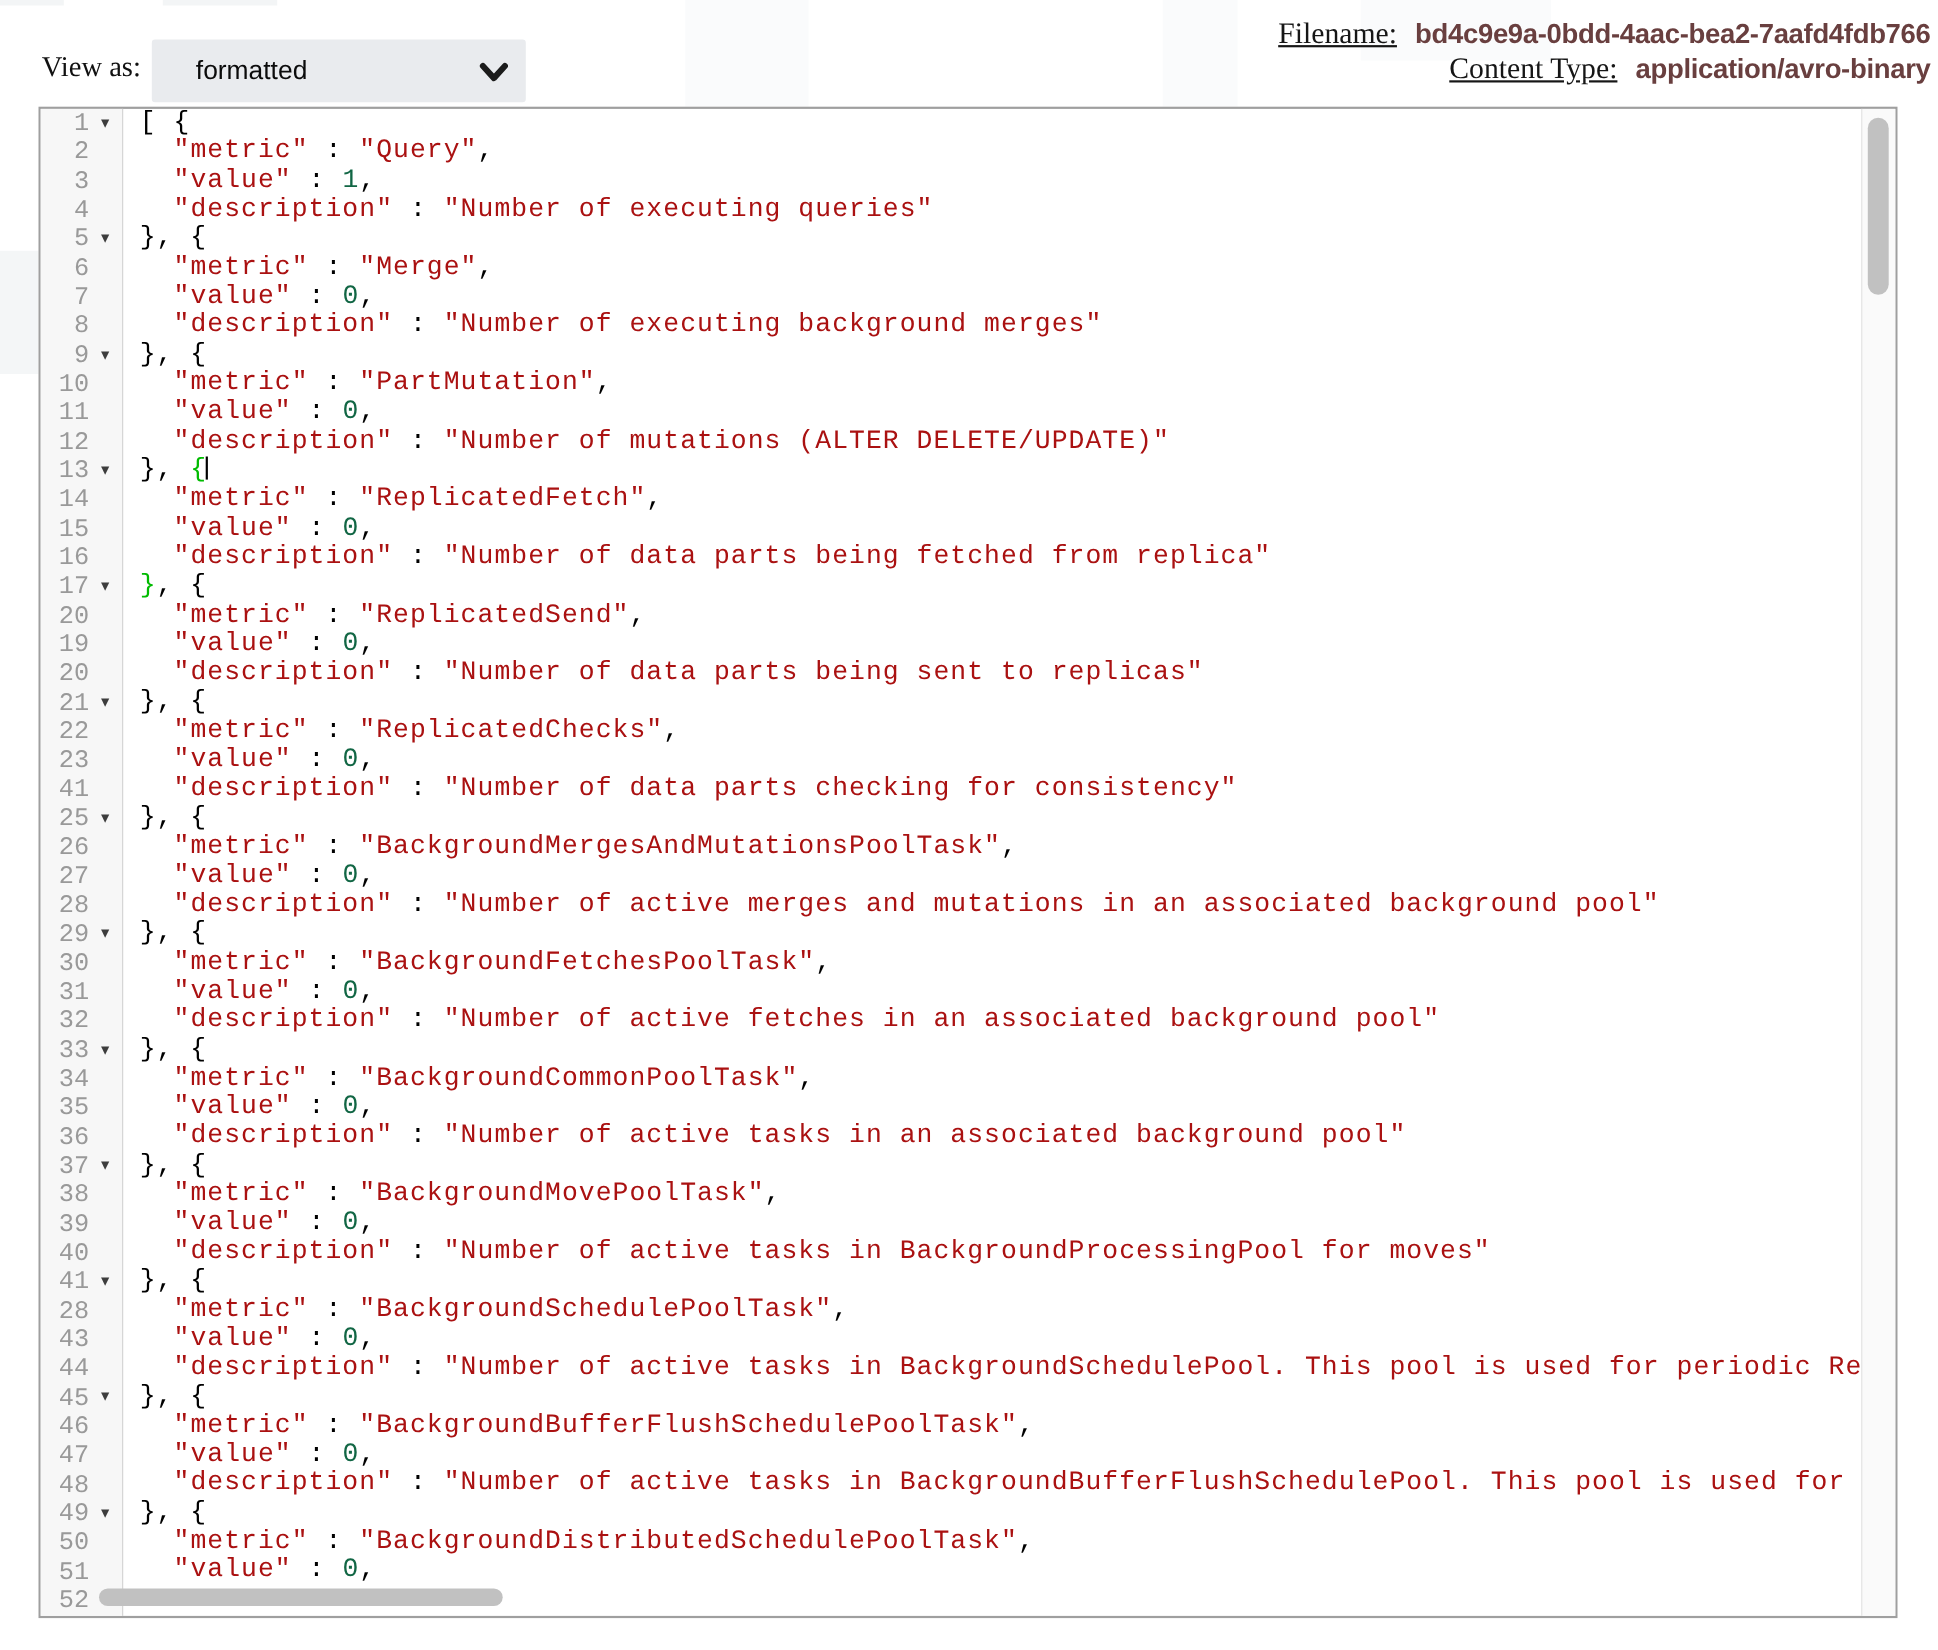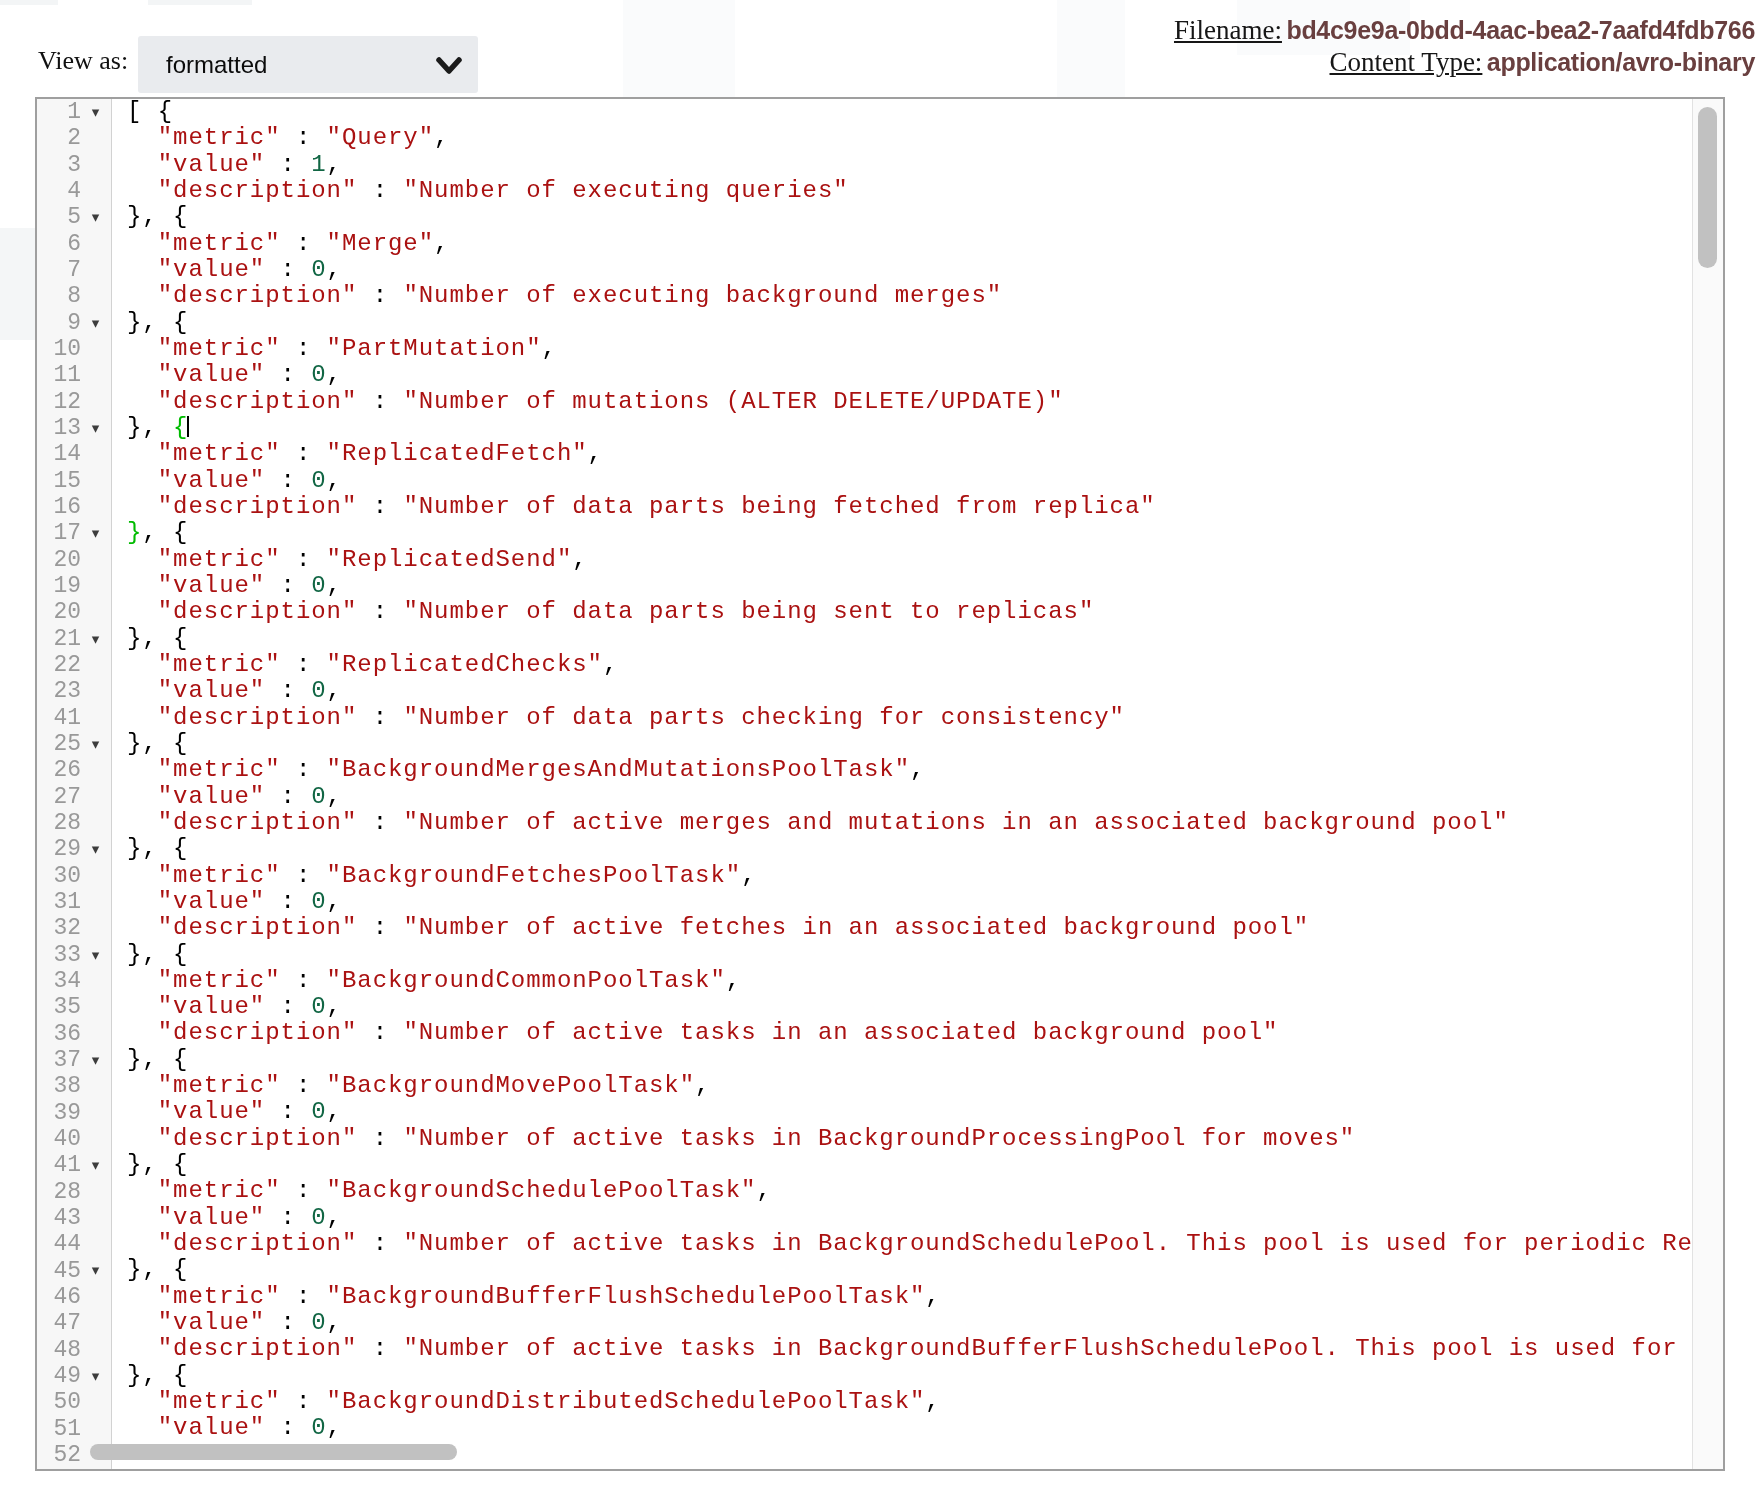--- a/index.html
+++ b/index.html
@@ -3,27 +3,27 @@
 <meta charset="utf-8">
 <style>
   html,body{margin:0;padding:0;background:#ffffff;width:1762px;height:1500px;overflow:hidden;
     font-family:"Liberation Sans",sans-serif;}
   .artifact{position:absolute;pointer-events:none;}
 
   
   .hdr-label{position:absolute;font-family:"Liberation Serif",serif;font-size:26px;color:#111;}
   .select{position:absolute;left:138px;top:36px;width:340px;height:57px;background:#e9ebee;
     border-radius:3px;display:flex;align-items:center;cursor:pointer;}
-  .select .sel-text{margin-left:28px;font-size:24px;color:#0b0b0b;font-family:"Liberation Sans",sans-serif;}
+  .select .sel-text{margin-left:40px;font-size:24px;color:#0b0b0b;font-family:"Liberation Sans",sans-serif;}
   .select .chev{position:absolute;right:14px;top:14px;width:30px;height:30px;}
   .hdr-right{position:absolute;right:7px;top:14px;text-align:right;}
   .hdr-row{height:32px;line-height:32px;white-space:nowrap;}
   .hdr-row .lab{font-family:"Liberation Serif",serif;font-size:27px;color:#161616;text-decoration:underline;}
   .hdr-row .val{font-family:"Liberation Sans",sans-serif;font-weight:bold;font-size:25px;
-    letter-spacing:-0.3px;color:var(--maroon);}
+    letter-spacing:-0.3px;color:var(--maroon);margin-left:12px;}
 
   
   .editor{position:absolute;left:35px;top:97px;width:1686px;height:1370px;
     border:2px solid #9f9f9f;background:#fff;box-sizing:content-box;}
   .gutter{position:absolute;left:0;top:0;bottom:0;width:74px;background:#f7f7f7;
     border-right:1px solid #d2d2d2;}
   .gl{height:26.33px;display:flex;align-items:center;}
   .ln{display:inline-block;width:44px;text-align:right;color:var(--lnum);
     font-family:"Liberation Mono",monospace;font-size:23px;}
   .fm{display:inline-block;width:29px;text-align:center;color:#3d3d3d;font-size:15px;

